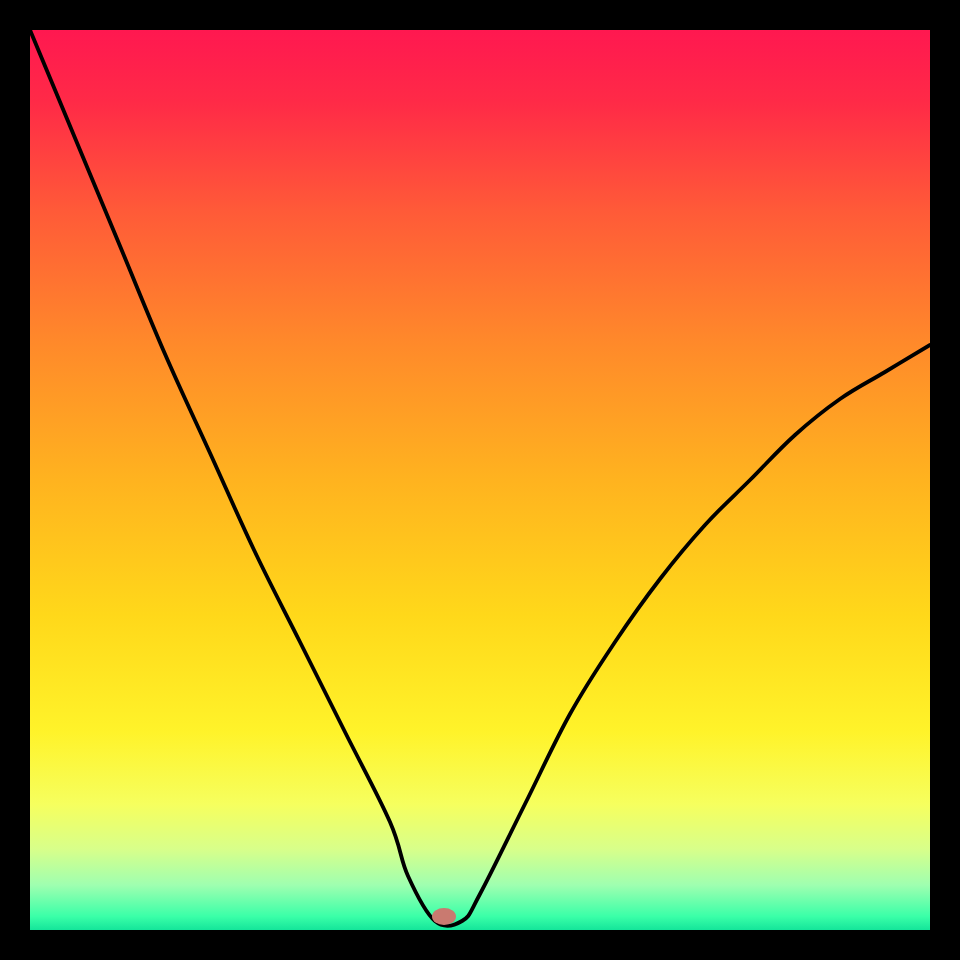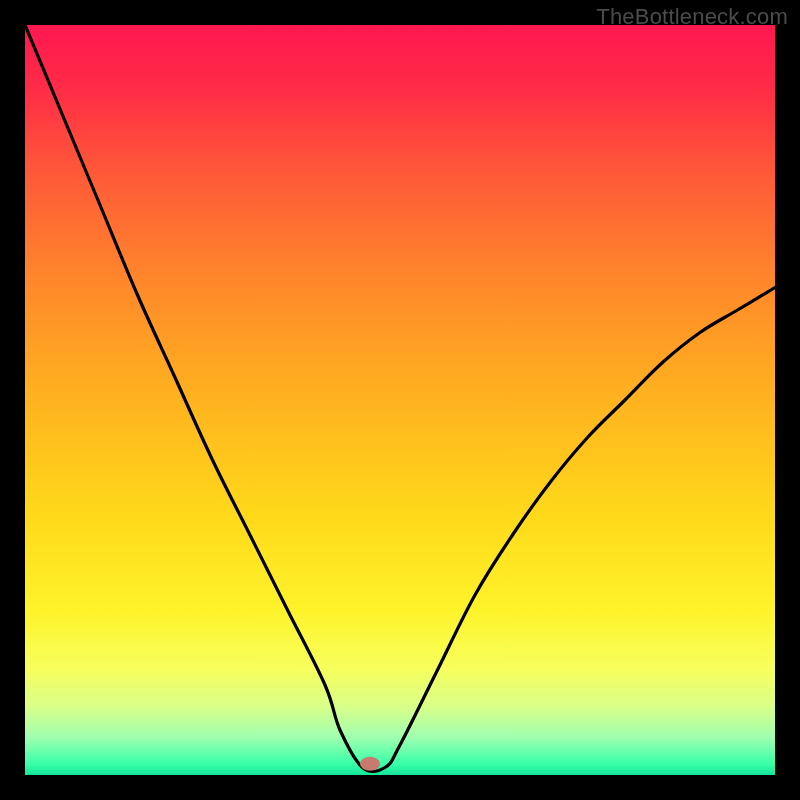--- a/index.html
+++ b/index.html
@@ -33,21 +33,20 @@
     font-weight: 500;
     letter-spacing: 0.2px;
     z-index: 10;
   }
   svg { display: block; }
 </style>
 </head>
 <body>
 
 <div class="frame">
-  <div class="watermark">TheBottleneck.com</div>
   <div class="plot">
     <svg id="chart-svg" width="750" height="750" viewBox="0 0 750 750" preserveAspectRatio="none">
       <defs>
         <linearGradient id="bg-grad" x1="0" y1="0" x2="0" y2="1">
             <stop offset="0%" stop-color="#ff1850"></stop>
             <stop offset="8%" stop-color="#ff2a47"></stop>
             <stop offset="20%" stop-color="#ff5a38"></stop>
             <stop offset="35%" stop-color="#ff8a2a"></stop>
             <stop offset="50%" stop-color="#ffb31f"></stop>
             <stop offset="65%" stop-color="#ffd81a"></stop>

